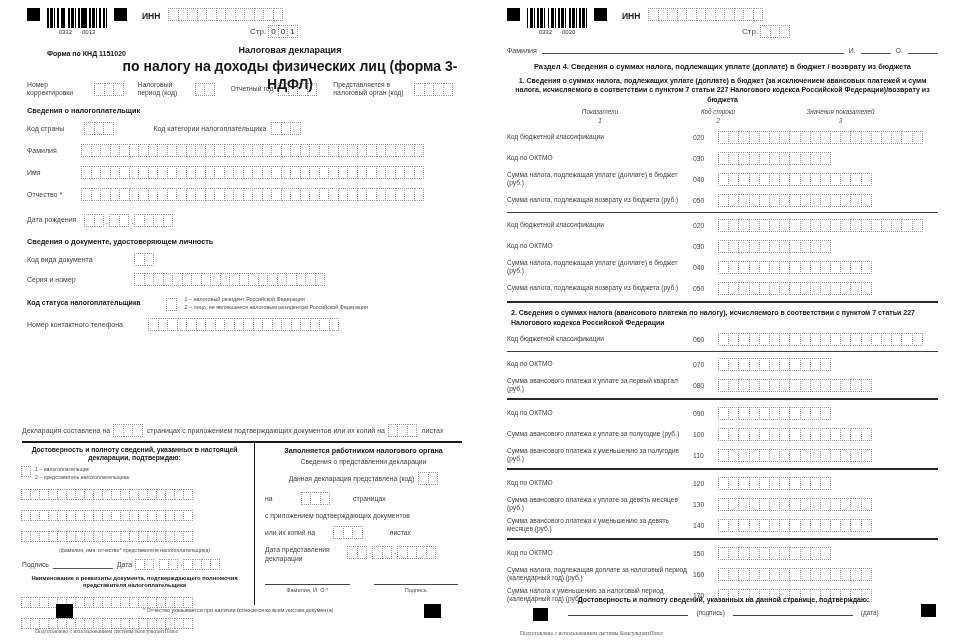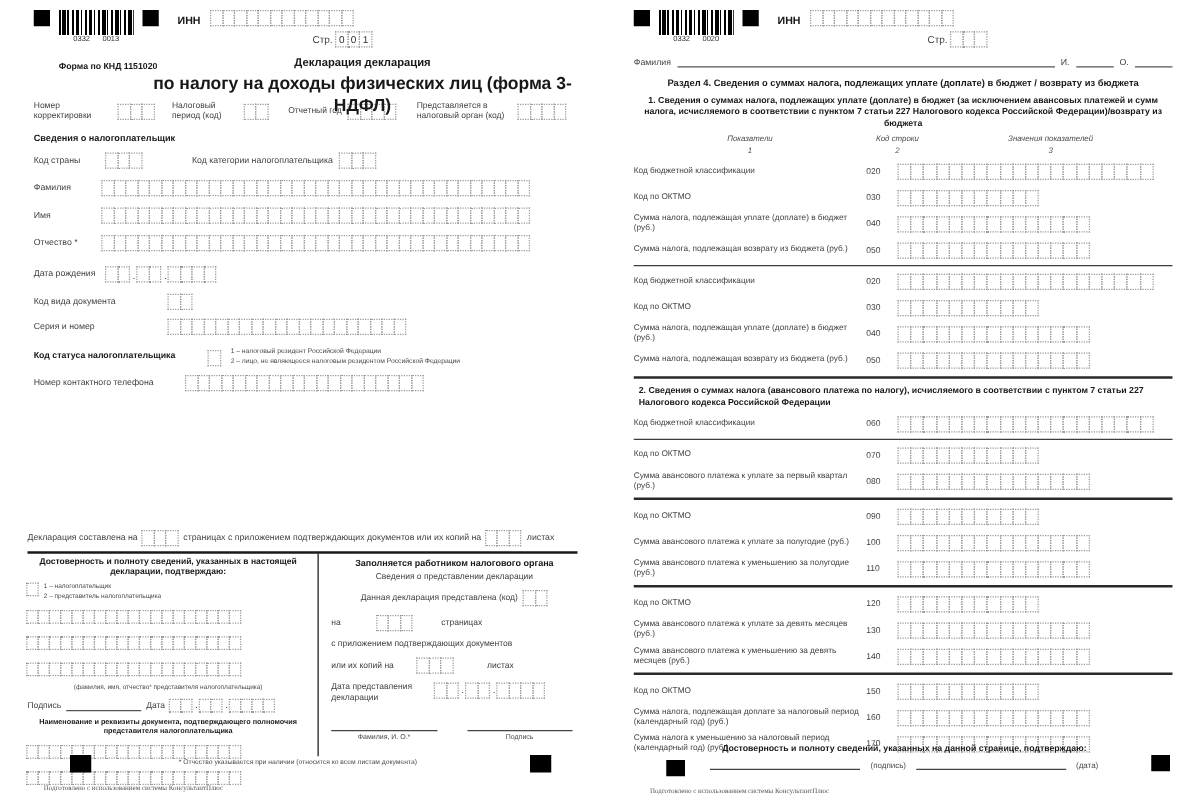--- a/index.html
+++ b/index.html
@@ -113,21 +113,21 @@
         <span class="bg">
             <span class="bc">0</span>
             <span class="bc">0</span>
             <span class="bc">1</span>
           </span>
       </div>
 
       <div class="titleblock">
         <div class="formcode b">Форма по КНД 1151020</div>
         <div class="titles">
-          <div class="t1 b">Декларация декларация</div>
+          <div class="t1 b">Налоговая декларация</div>
           <div class="t2 b">по налогу на доходы физических лиц (форма 3-НДФЛ)</div>
         </div>
       </div>
 
       <div class="metarow">
         <div class="lbl" style="width:62px">Номер корректировки</div>
         <span class="bg">
             <span class="bc"></span>
             <span class="bc"></span>
             <span class="bc"></span>
@@ -303,20 +303,21 @@
               <span class="bc"></span>
               <span class="bc"></span>
             </span><span class="dot">.</span><span class="bg">
               <span class="bc"></span>
               <span class="bc"></span>
               <span class="bc"></span>
               <span class="bc"></span>
             </span></span>
       </div>
 
+      <div class="sechead b">Сведения о документе, удостоверяющем личность</div>
 
       <div class="row">
         <div class="lbl" style="width:108px">Код вида документа</div>
         <span class="bg">
             <span class="bc"></span>
             <span class="bc"></span>
           </span>
       </div>
       <div class="row">
         <div class="lbl" style="width:108px">Серия и номер</div>

